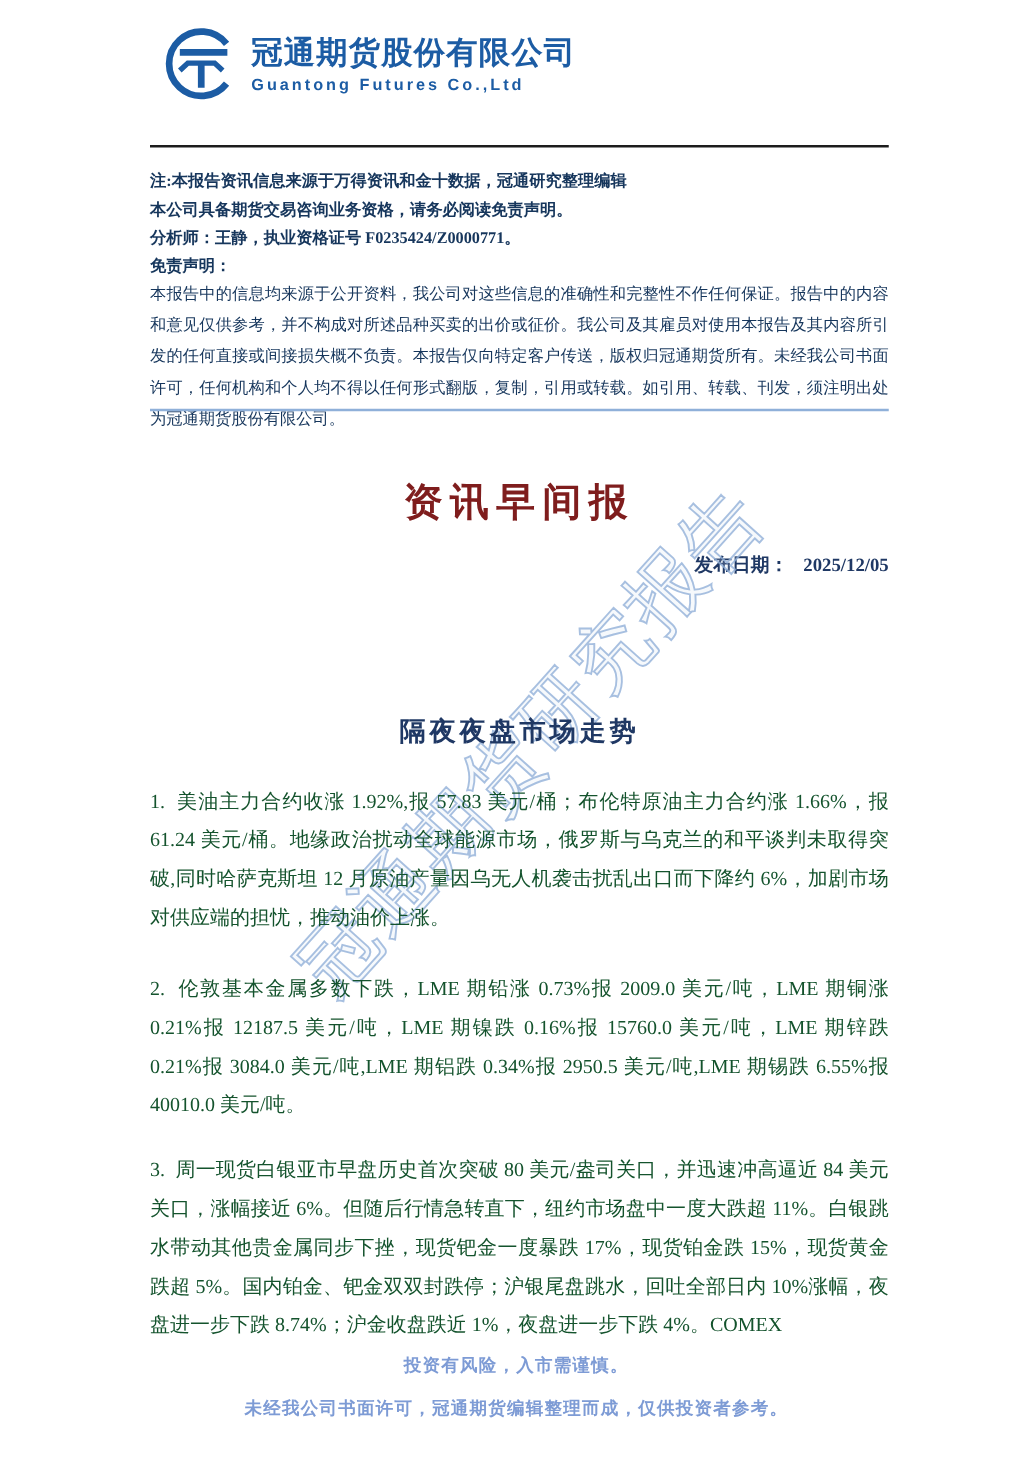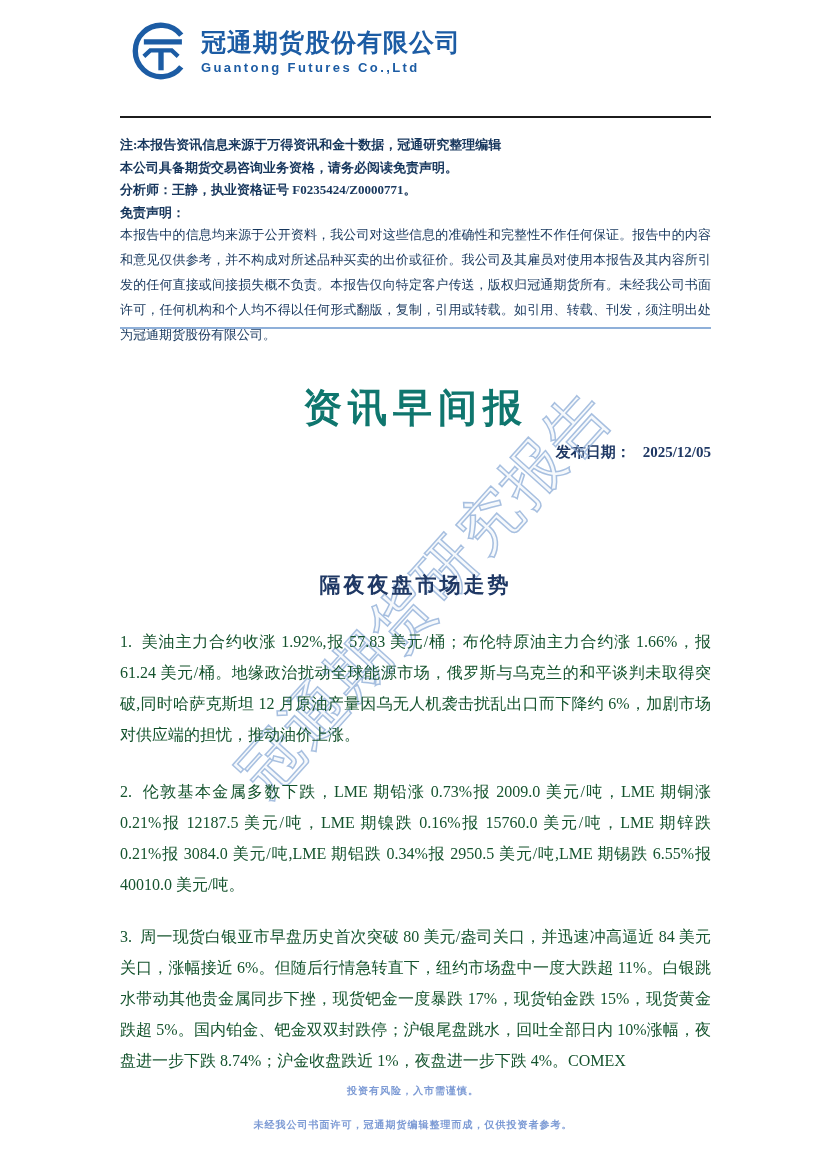--- a/index.html
+++ b/index.html
@@ -89,24 +89,24 @@
     border-top: 1px solid #8fb0d9;
     border-bottom: 1px solid #8fb0d9;
   }
 
   
   .report-title {
     position: absolute;
     left: 120px; top: 381px;
     width: 591px;
     text-align: center;
-    font-size: 39px;
+    font-size: 31px;
     font-weight: bold;
     letter-spacing: 6px;
-    color: #0f766e;
+    color: #7f1d1d;
     white-space: nowrap;
   }
   .pub-date {
     position: absolute;
     left: 120px; top: 443px;
     width: 591px;
     text-align: right;
     font-size: 15px;
     font-weight: bold;
     color: #1f3864;
@@ -152,21 +152,21 @@
   .para-3 { top: 921px; }
 
   
   .footer-line {
     position: absolute;
     left: 0;
     width: 826px;
     text-align: center;
     font-family: "Liberation Sans", sans-serif;
     font-weight: bold;
-    font-size: 10px;
+    font-size: 14px;
     color: #7d9bd5;
     letter-spacing: 1px;
   }
   .footer-1 { top: 1084px; }
   .footer-2 { top: 1118px; }
 </style>
 </head>
 <body>
 
 <div class="page">

